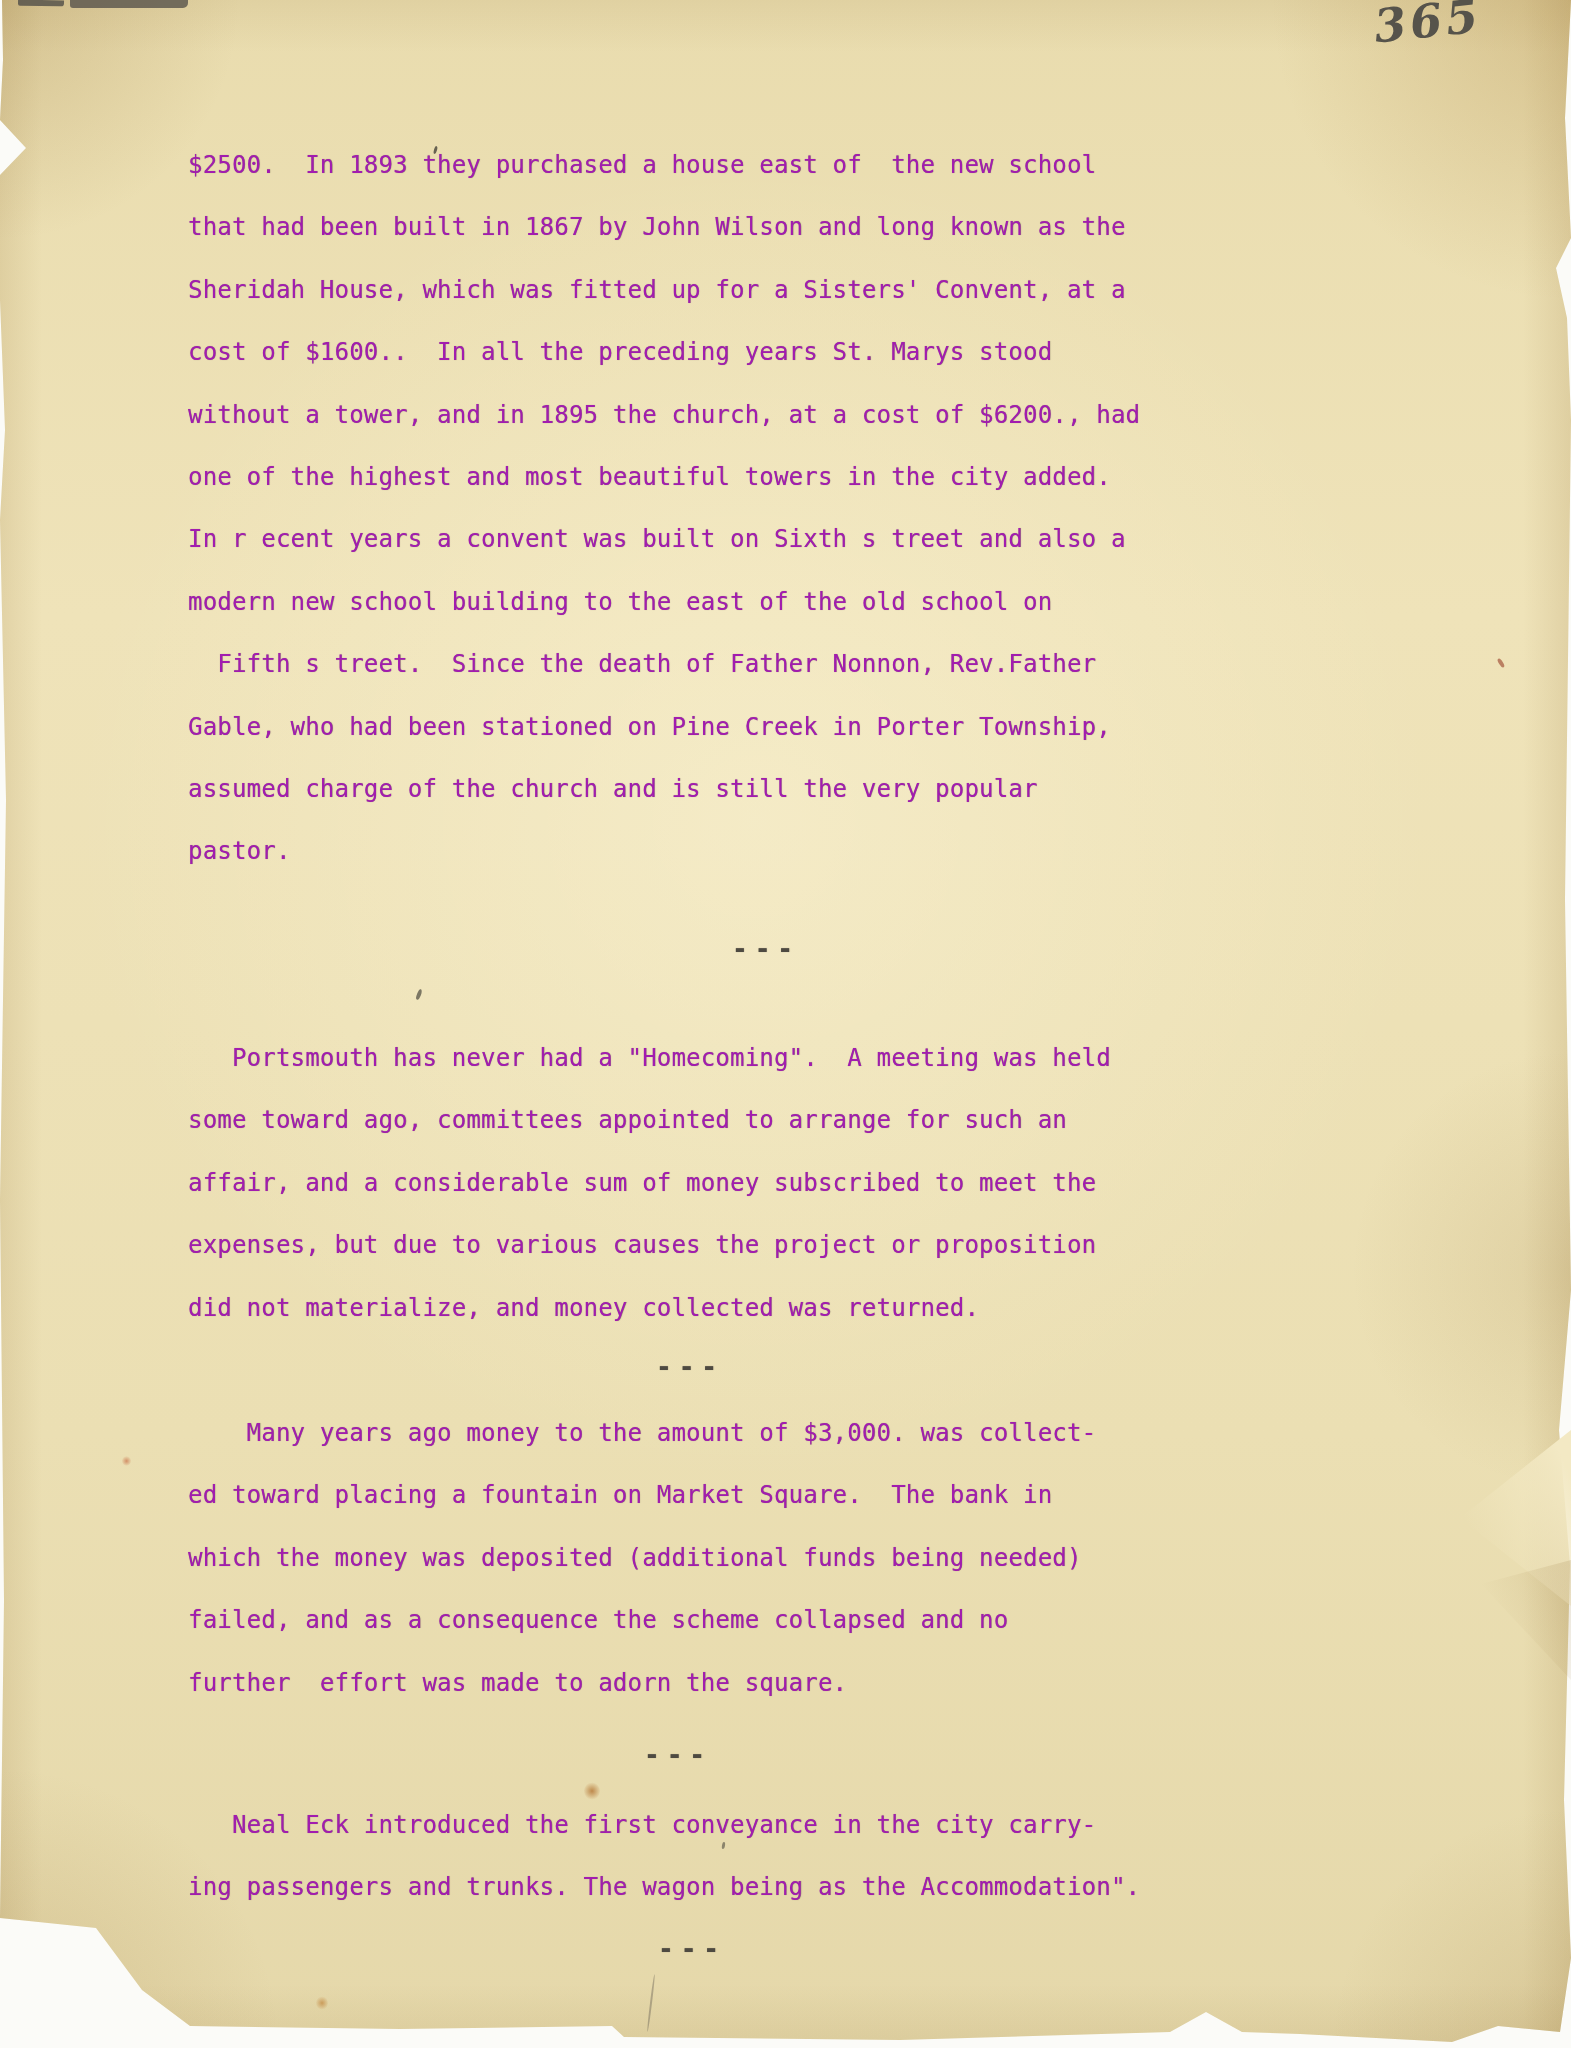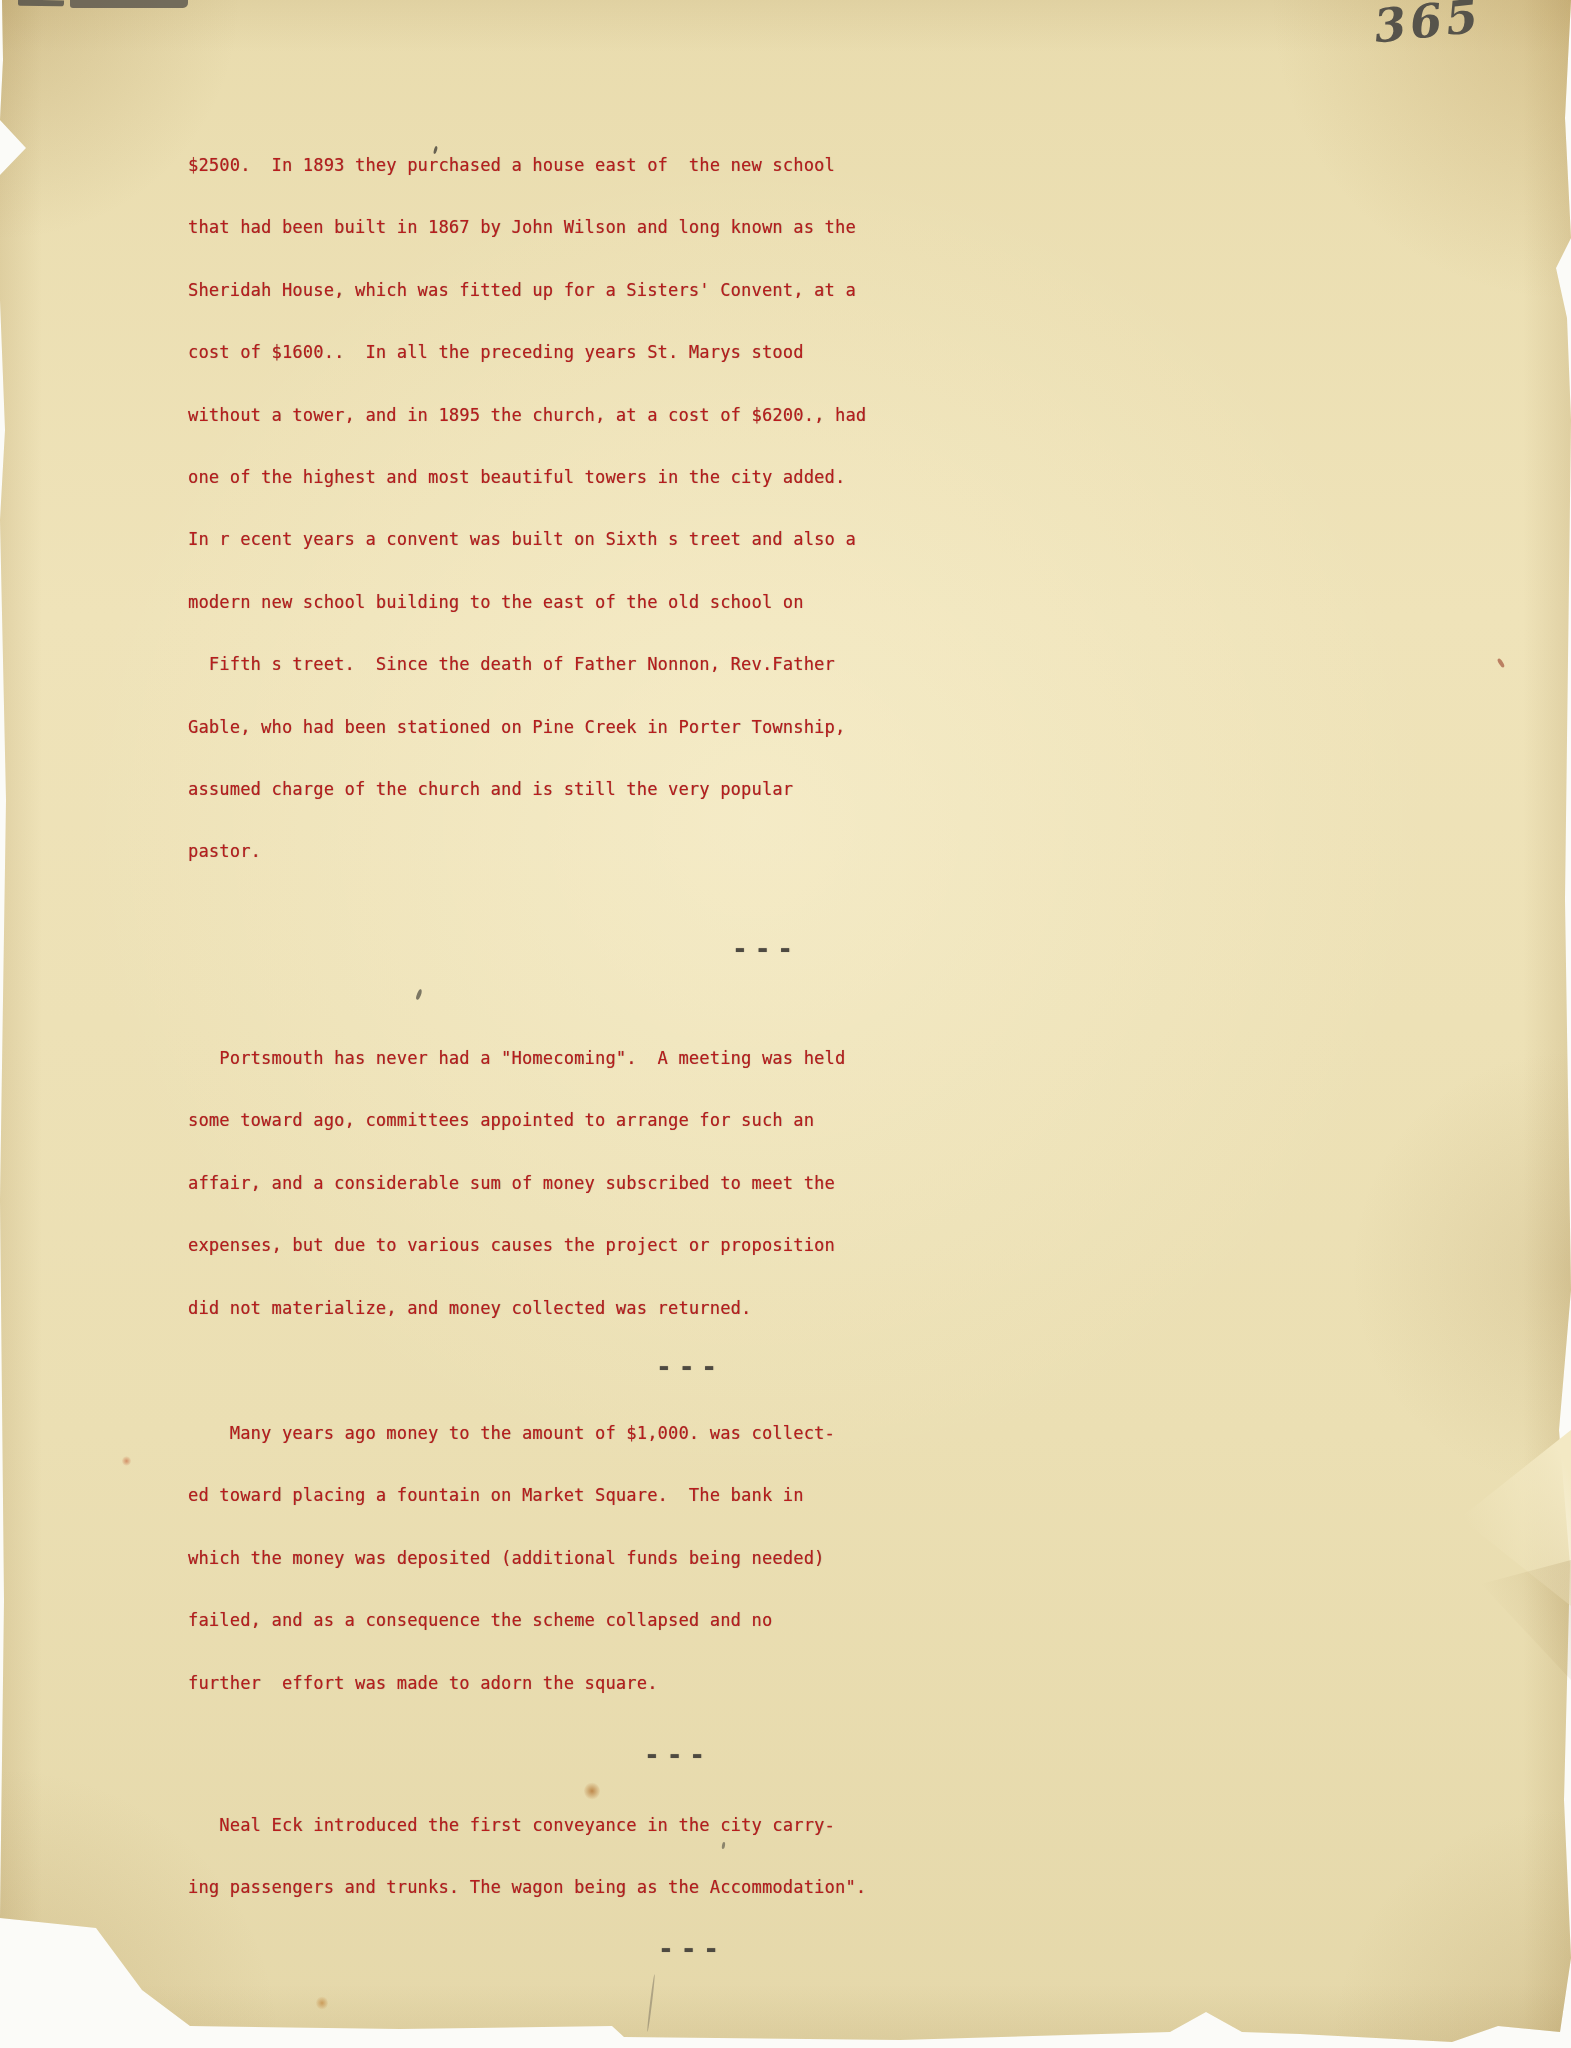--- a/index.html
+++ b/index.html
@@ -30,22 +30,22 @@
       1242px 2032px, 1206px 2012px, 1170px 2032px,
       900px 2040px, 624px 2037px, 612px 2026px, 400px 2029px, 190px 2026px,
       142px 1990px, 96px 1928px, 0px 1918px,
       4px 1600px, 0px 1200px, 6px 800px, 0px 520px, 5px 430px, 0px 300px,
       0px 175px, 26px 148px, 0px 120px, 3px 60px
     );
   }
   .typed{
     position:absolute;left:188px;
     white-space:pre;
-    font-size:17px;line-height:62.4px;letter-spacing:0.2px;
-    color:#b91c1c;
+    font-size:24px;line-height:62.4px;letter-spacing:0.2px;
+    color:#a21caf;
     text-shadow:0.3px 0.4px 0.7px rgba(62,57,48,0.55);
   }
   .divider{
     position:absolute;
     font-size:26px;font-weight:bold;letter-spacing:7px;
     color:#4e4a41;
     text-shadow:0.3px 0.4px 0.8px rgba(62,57,48,0.6);
   }
   .page-num{
     position:absolute;left:1374px;top:-6px;
@@ -112,21 +112,21 @@
 <div class="divider" style="left:732px;top:934px">---</div>
 
 <div class="typed" style="top:1027px">   Portsmouth has never had a "Homecoming".  A meeting was held
 some toward ago, committees appointed to arrange for such an
 affair, and a considerable sum of money subscribed to meet the
 expenses, but due to various causes the project or proposition
 did not materialize, and money collected was returned.</div>
 
 <div class="divider" style="left:656px;top:1352px">---</div>
 
-<div class="typed" style="top:1402px">    Many years ago money to the amount of $1,000. was collect-
+<div class="typed" style="top:1402px">    Many years ago money to the amount of $3,000. was collect-
 ed toward placing a fountain on Market Square.  The bank in
 which the money was deposited (additional funds being needed)
 failed, and as a consequence the scheme collapsed and no
 further  effort was made to adorn the square.</div>
 
 <div class="divider" style="left:644px;top:1740px">---</div>
 
 <div class="typed" style="top:1794px">   Neal Eck introduced the first conveyance in the city carry-
 ing passengers and trunks. The wagon being as the Accommodation".</div>
 

